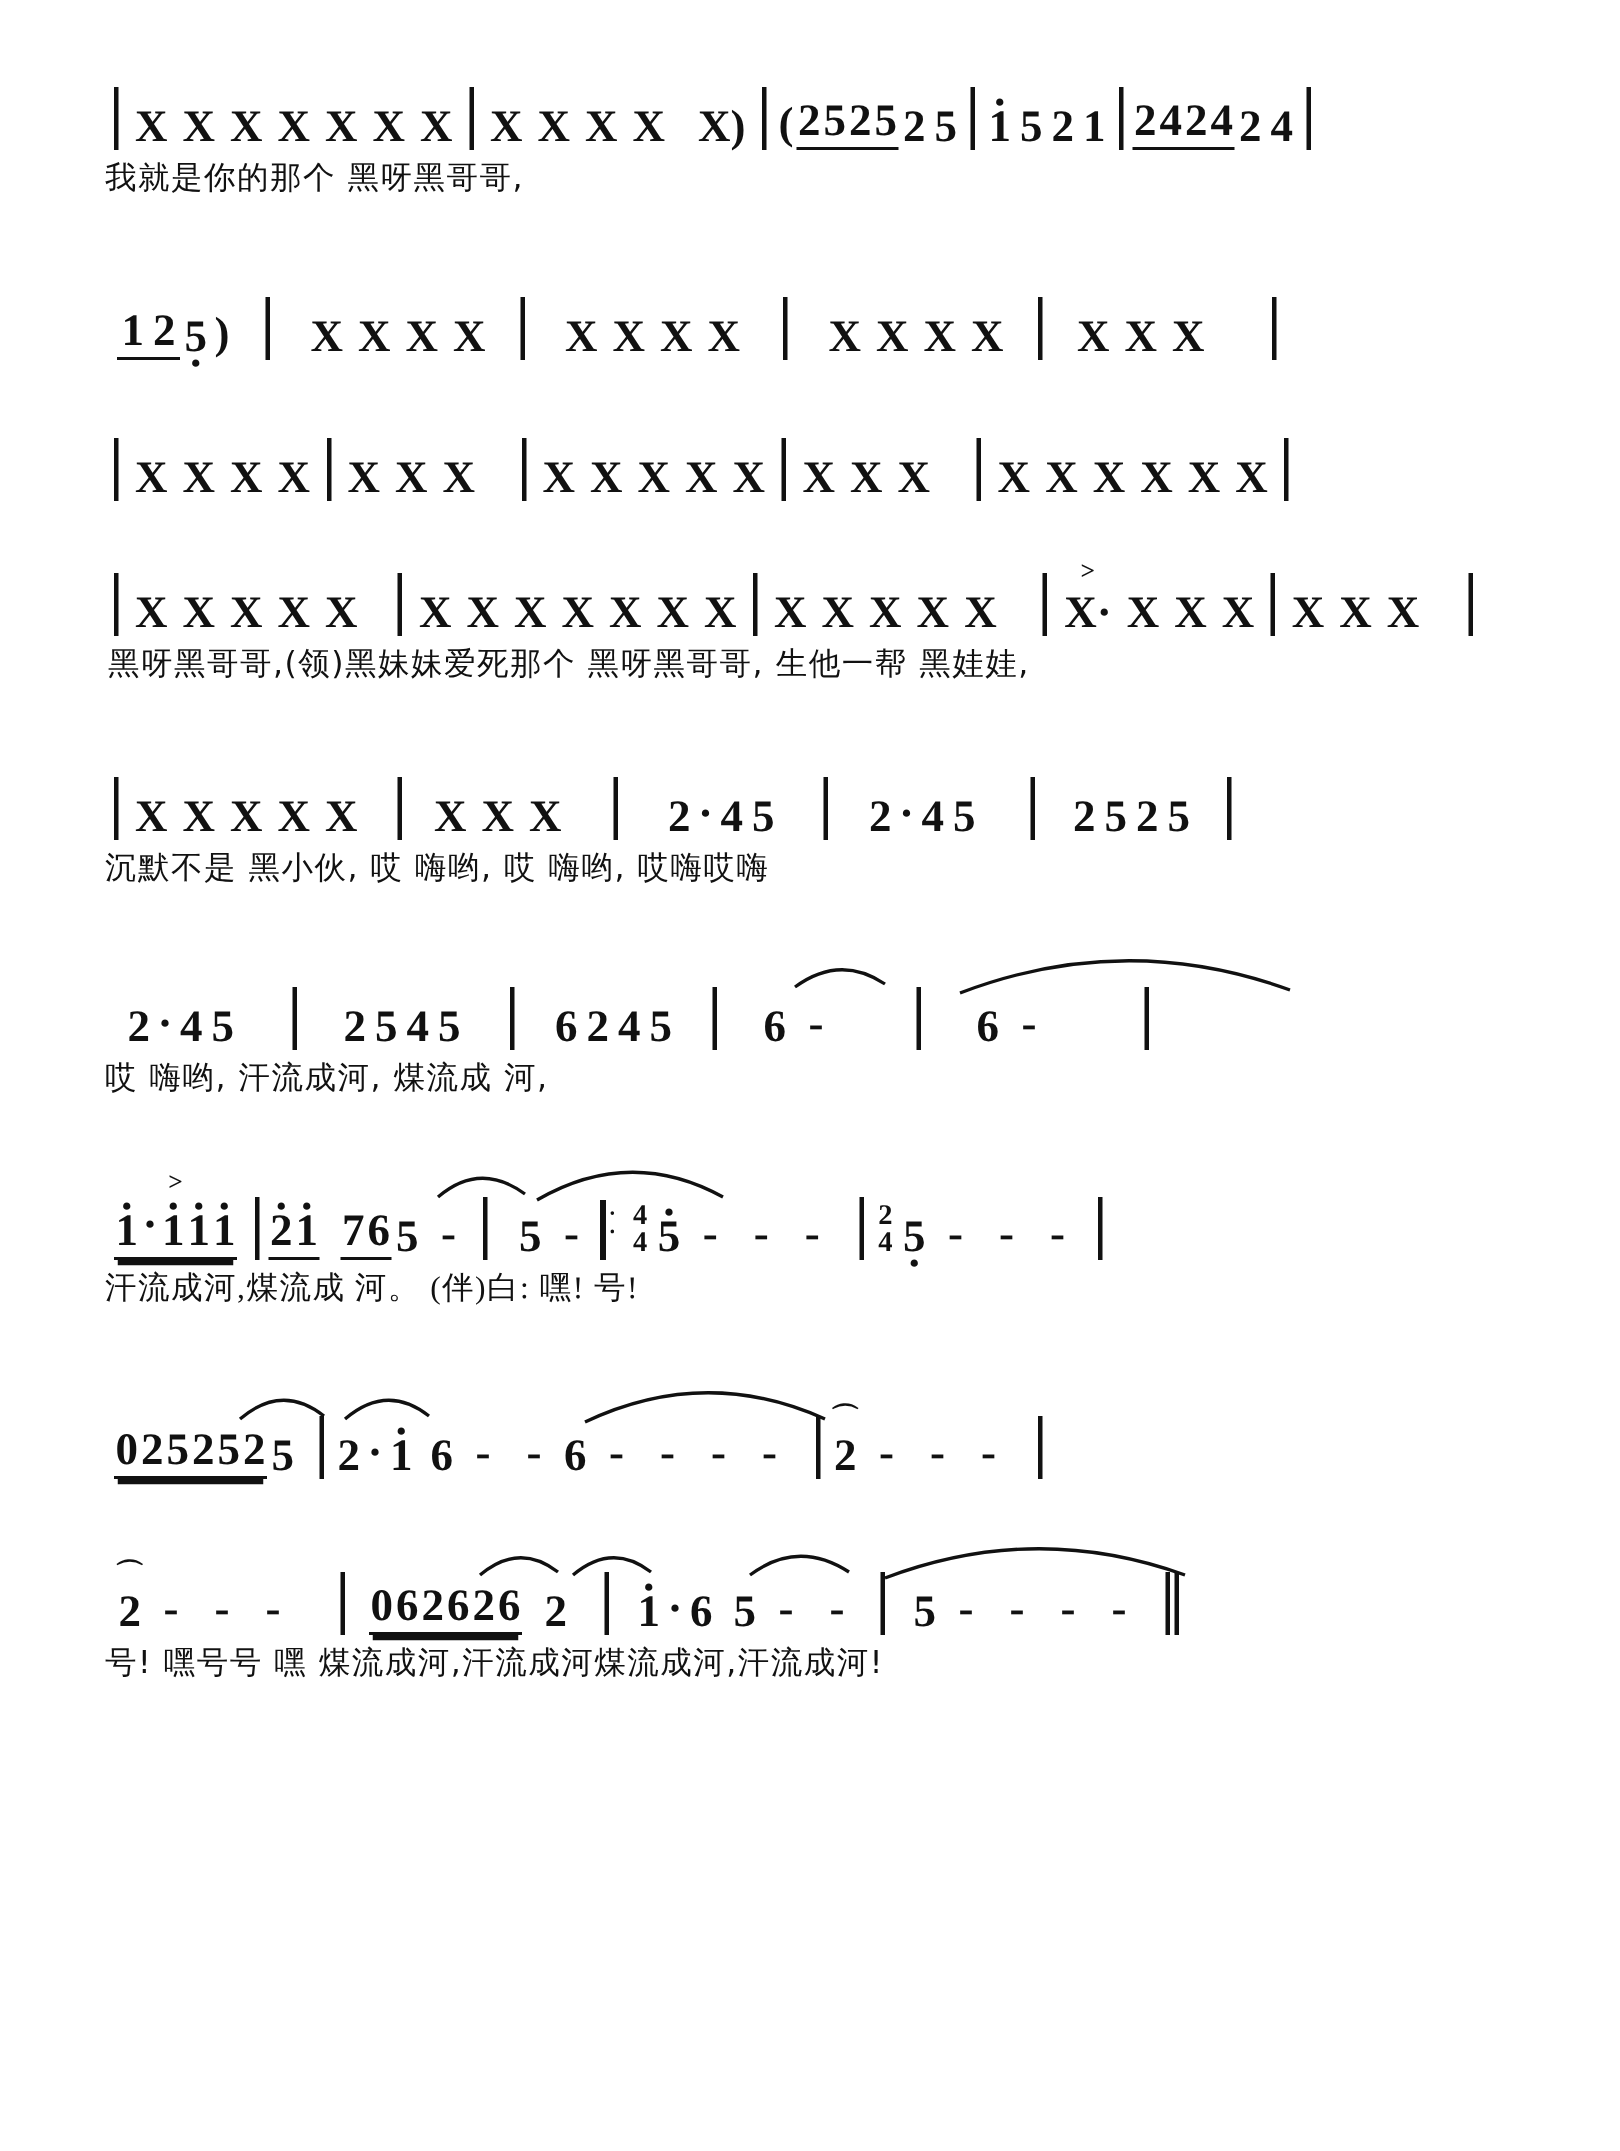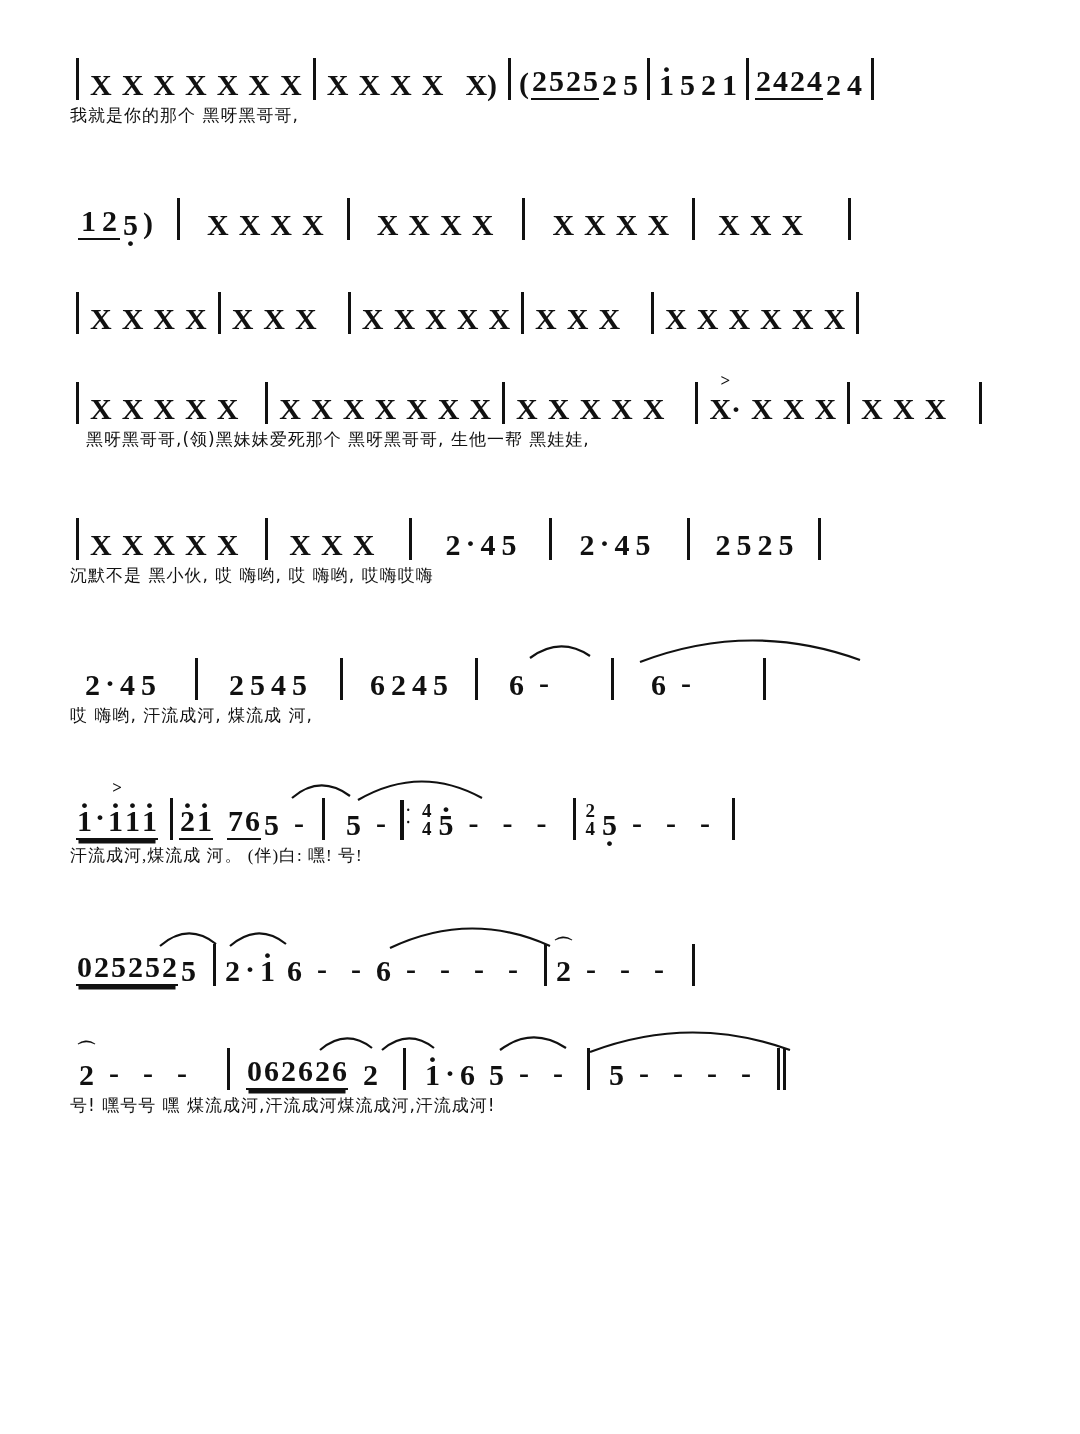--- a/index.html
+++ b/index.html
@@ -137,21 +137,21 @@
   .repeat-start::before{
     content:""; position:absolute; left:0; top:0; width:4px; height:100%; background:#111;
   }
   .repeat-start::after{
     content:"⁚"; position:absolute; left:6px; top:6px; font-size:20px; line-height:1;
   }
   
   .slur { position: absolute; pointer-events: none; }
   .lyrics {
     font-family: "DejaVu Sans", sans-serif;
-    font-size: 17px;
+    font-size: 21px;
     letter-spacing: 1px;
     color: #111;
     position: absolute;
     top: 0;
     white-space: nowrap;
   }
   .spacer { display:inline-block; }
 </style>
 </head>
 <body>
@@ -296,21 +296,21 @@
       <span class="xnote">X</span>
       <span class="xnote">X</span>
       <span class="xnote">X</span>
       <span class="barline"></span>
       <span class="xnote">X</span>
       <span class="xnote">X</span>
       <span class="xnote">X</span>
       <span class="barline" style="margin-left:28px;"></span>
     </div>
     <div class="lyric-row">
-      <span class="lyrics" style="left:16px;text-align:right;">黑呀黑哥哥,(领)黑妹妹爱死那个 黑呀黑哥哥,   生他一帮 黑娃娃,</span>
+      <span class="lyrics" style="left:2px;text-align:right;">黑呀黑哥哥,(领)黑妹妹爱死那个 黑呀黑哥哥,   生他一帮 黑娃娃,</span>
     </div>
   </div>
 
   <div class="system" style="margin-top:26px;">
     <div class="staff-row">
       <span class="barline"></span>
       <span class="xnote">X</span>
       <span class="xnote">X</span>
       <span class="xnote">X</span>
       <span class="xnote">X</span>

